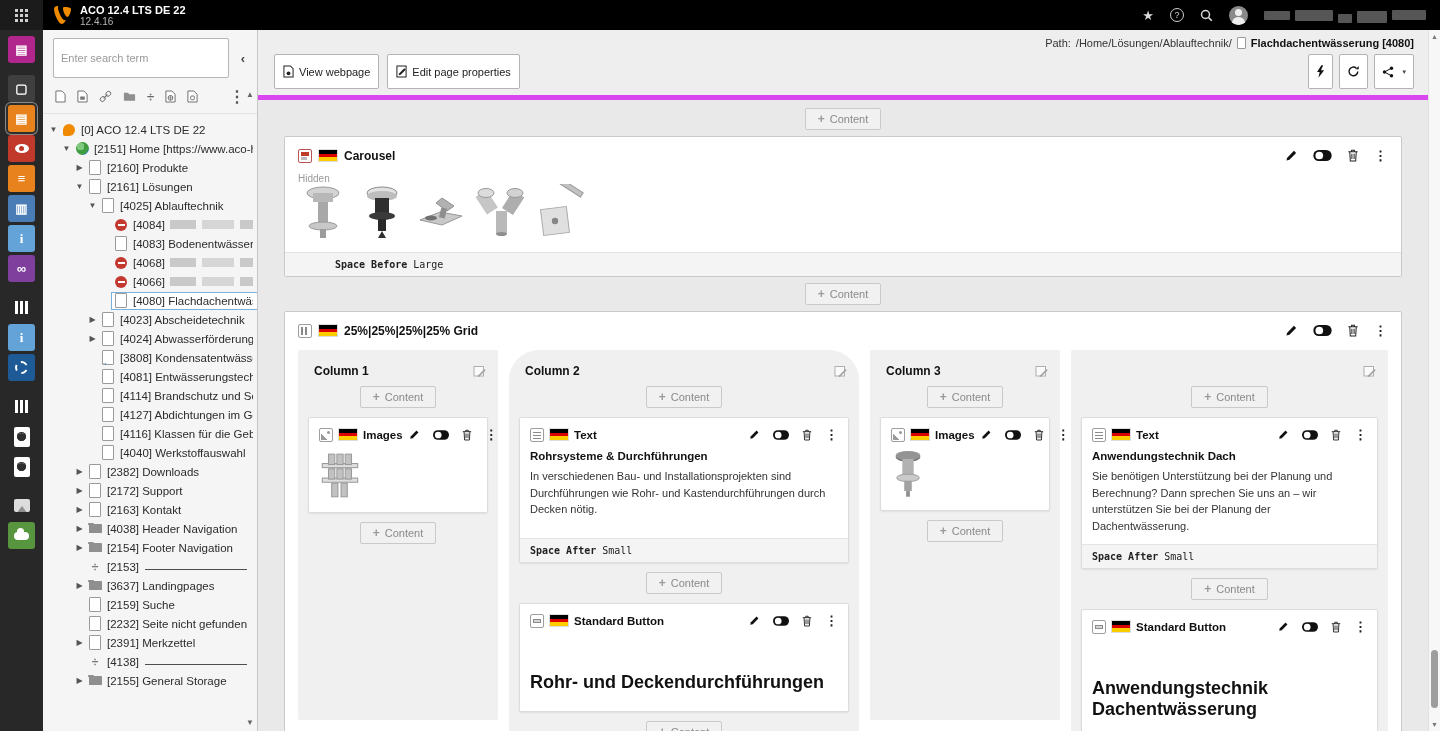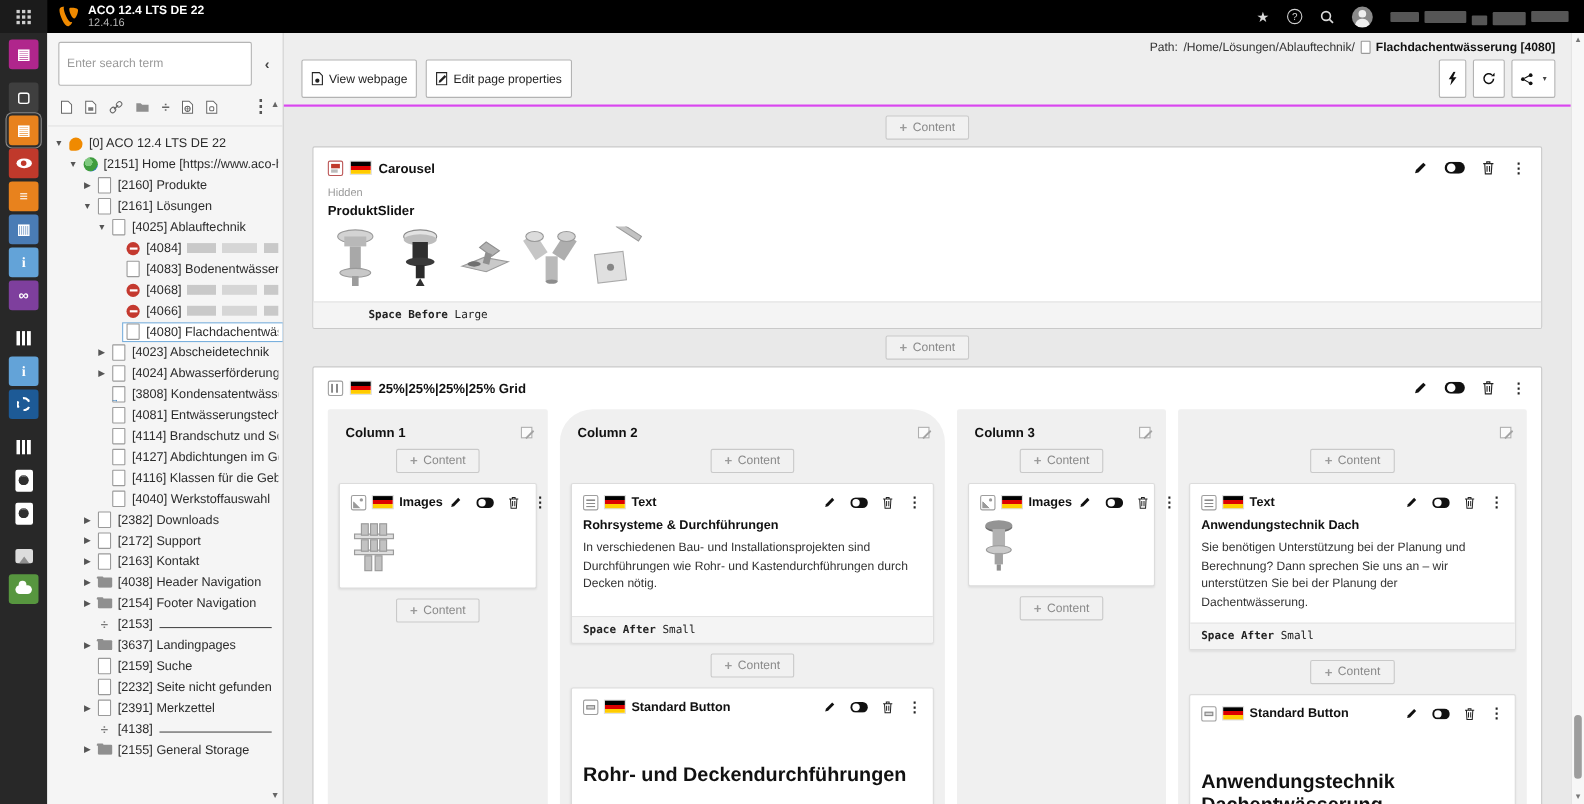--- a/index.html
+++ b/index.html
@@ -88,21 +88,21 @@
   .redact { display:none; margin-left:5px; width:104px; height:9px; flex:none;
      background:linear-gradient(90deg,#c9c9c9 0 26px,transparent 26px 32px,#d6d6d6 32px 64px,transparent 64px 70px,#c9c9c9 70px 104px); }
   .trow.redacted .redact { display:inline-block; }
   .spline { display:none; flex:1; border-bottom:1.4px solid #4d4d4d; margin:5px 6px 0 6px; min-width:90px; }
   .trow.spacerline .spline { display:block; }
   .tree-arrow { position:absolute; right:3px; font-size:8px; color:#666; cursor:pointer; }
   .ta-up { top:2px; } .ta-down { bottom:4px; }
 
   
   .main { flex:1; display:flex; flex-direction:column; background:#e9e9e9; position:relative; min-width:0; }
-  .docheader { background:#eee; border-bottom:2px solid #d946ef; padding:3px 26px 6px 16px; }
+  .docheader { background:#eee; border-bottom:5px solid #d946ef; padding:3px 26px 6px 16px; }
   .dh-row1 { display:flex; justify-content:flex-end; align-items:center; gap:5px; height:19px; font-size:11px; color:#333; }
   .dh-title { font-weight:bold; color:#111; }
   .dh-pageic { width:9px; height:12px; background:#fff; border:1px solid #9a9a9a; border-radius:1px; display:inline-block; }
   .dh-row2 { display:flex; align-items:center; margin-top:2px; }
   .btn { display:inline-flex; align-items:center; gap:5px; background:#fff; border:1px solid #b3b3b3; border-radius:2px; font-size:11px; color:#222; padding:3px 8px; cursor:pointer; height:35px; }
   .dh-left { display:flex; gap:8px; }
   .dh-right { margin-left:auto; display:flex; gap:6px; }
   .btn-sq { padding:3px 7px; }
   .caret { font-size:7px; color:#444; margin-left:3px; }
   .caret::before { content:"▾"; }
@@ -719,21 +719,20 @@
             <span class="act">
                 <svg width="12" height="13" viewBox="0 0 12 14">
                   <path d="M1 3h10M4.5 3V1.3h3V3M2.5 3l.6 10h5.8l.6-10M4.8 5.2v5.6M7.2 5.2v5.6" stroke="#222" fill="none" stroke-width="1.1"></path>
                 </svg>
               </span>
             <span class="act dots"></span>
           </span>
         </div>
         <div class="ce-body">
           <div class="hidden-lbl">Hidden</div>
-          <div class="ce-heading">ProduktSlider</div>
           <div class="product-row">
             <span class="product">
                 <svg width="46" height="56" viewBox="0 0 46 56">
                   <ellipse cx="23" cy="9" rx="16" ry="6" fill="#d3d3d3" stroke="#9a9a9a"></ellipse>
                   <rect x="13" y="9" width="20" height="9" fill="#b8b8b8"></rect>
                   <rect x="18" y="18" width="10" height="21" fill="#a8a8a8"></rect>
                   <ellipse cx="23" cy="42" rx="14" ry="4" fill="#c8c8c8" stroke="#9a9a9a"></ellipse>
                   <rect x="20" y="45" width="6" height="9" fill="#9c9c9c"></rect>
                 </svg>
               </span>

